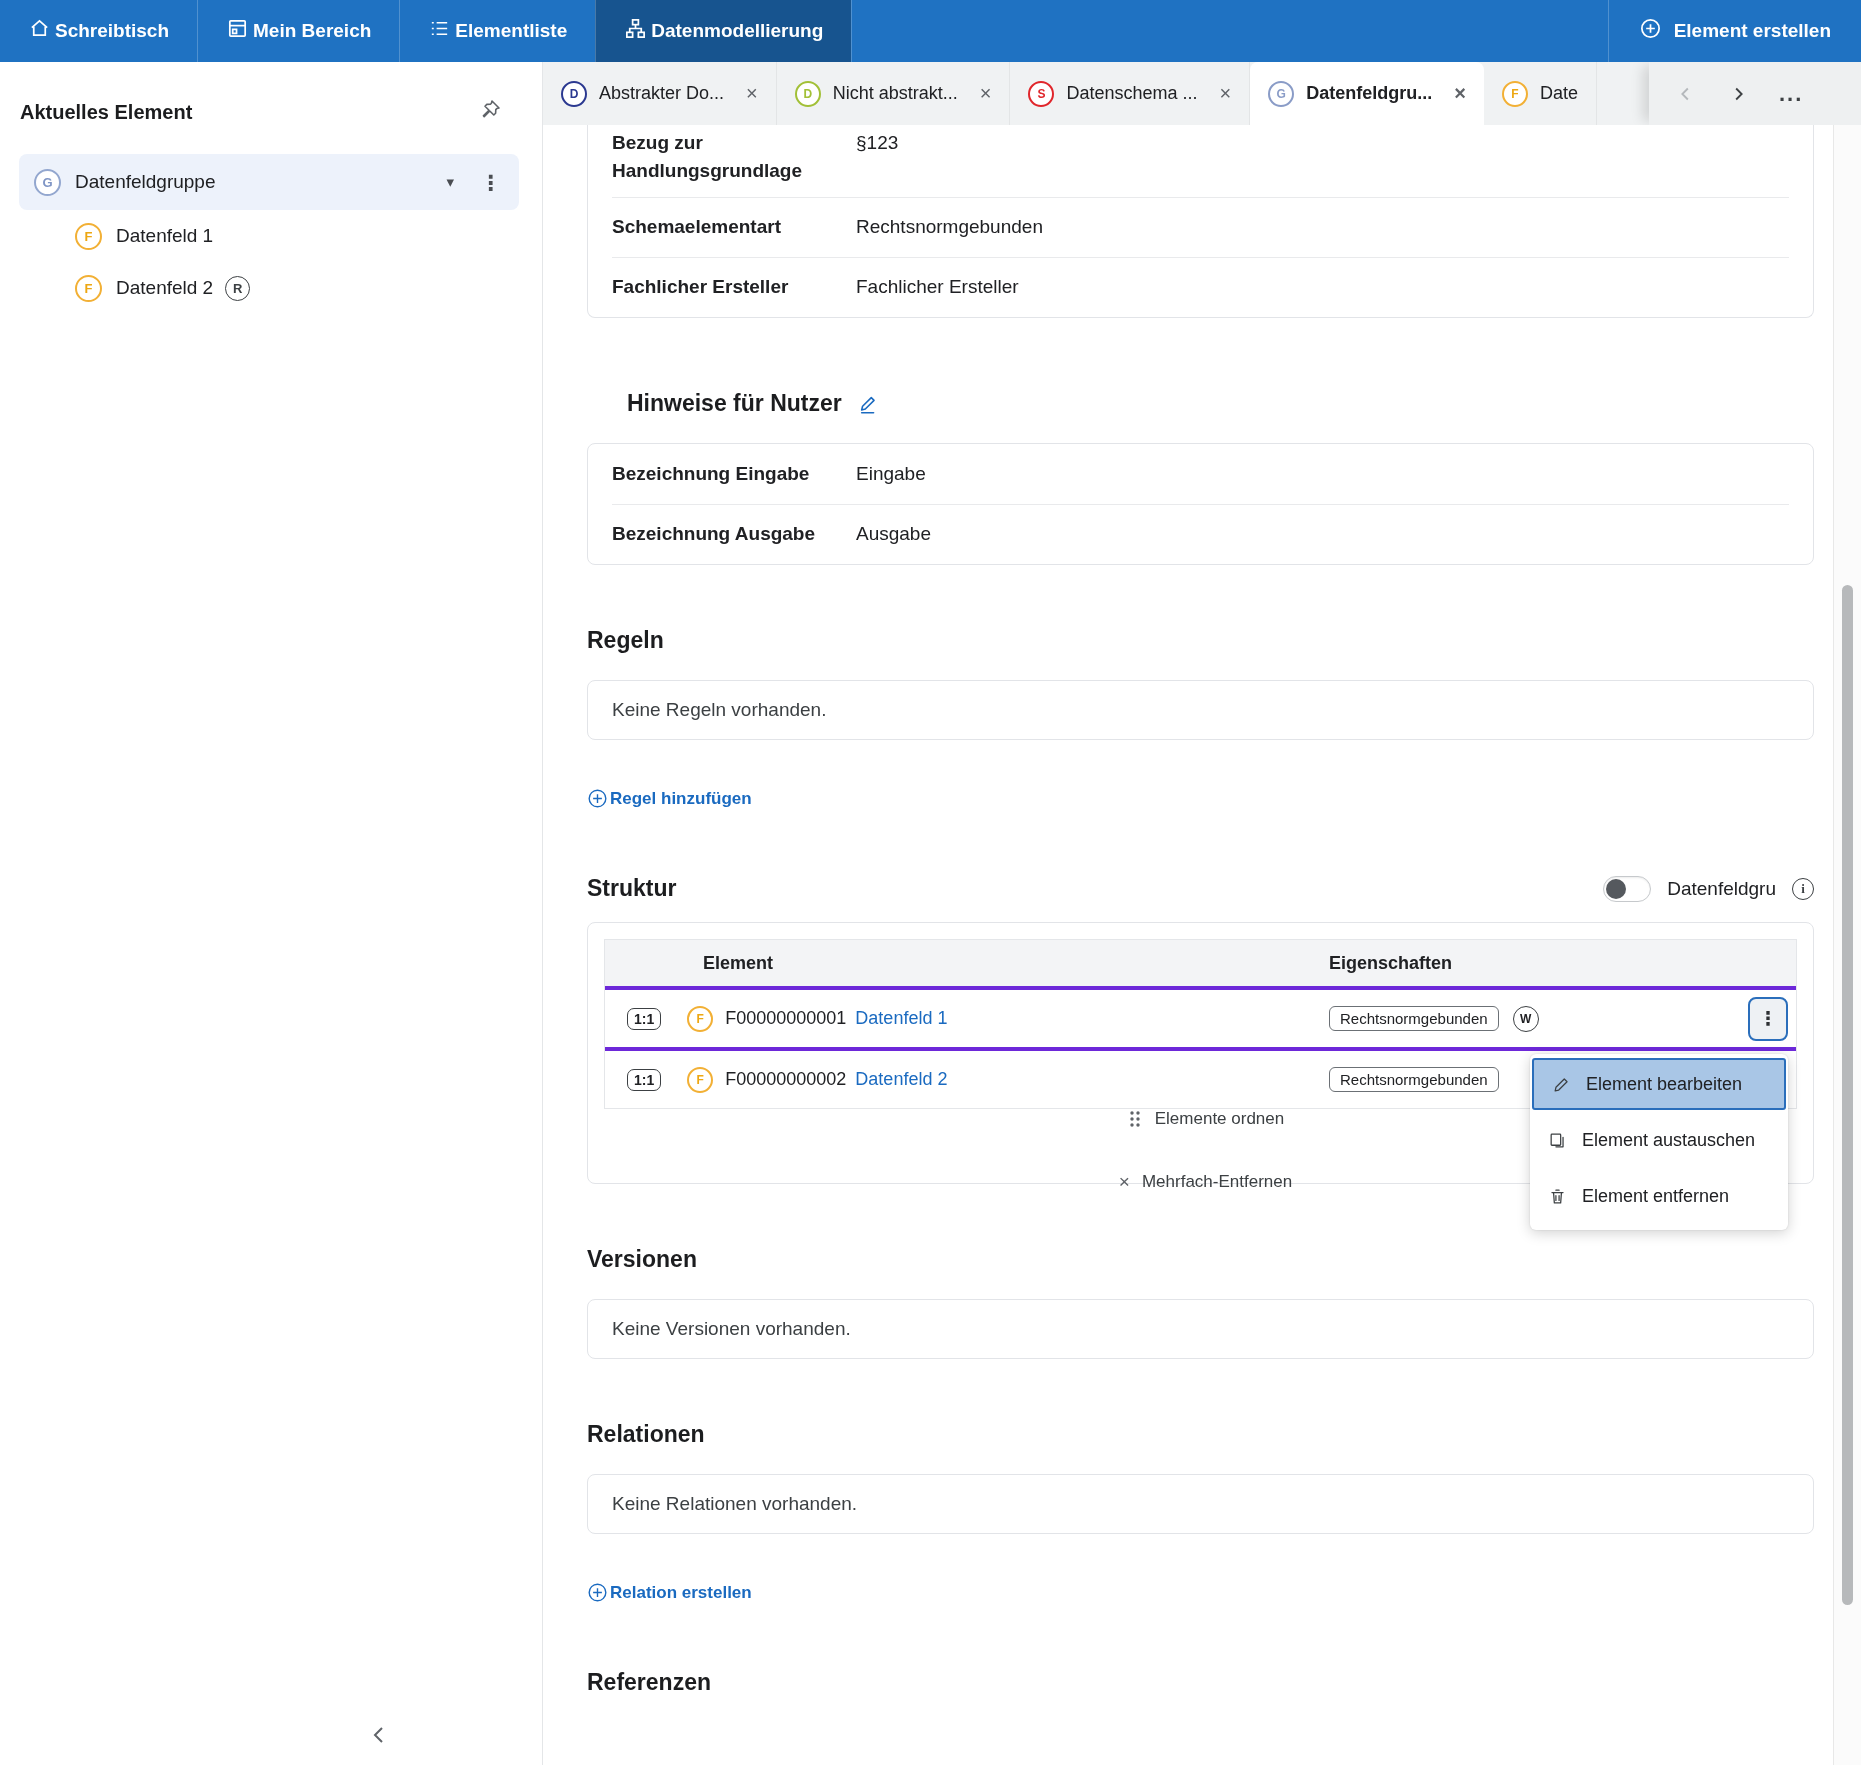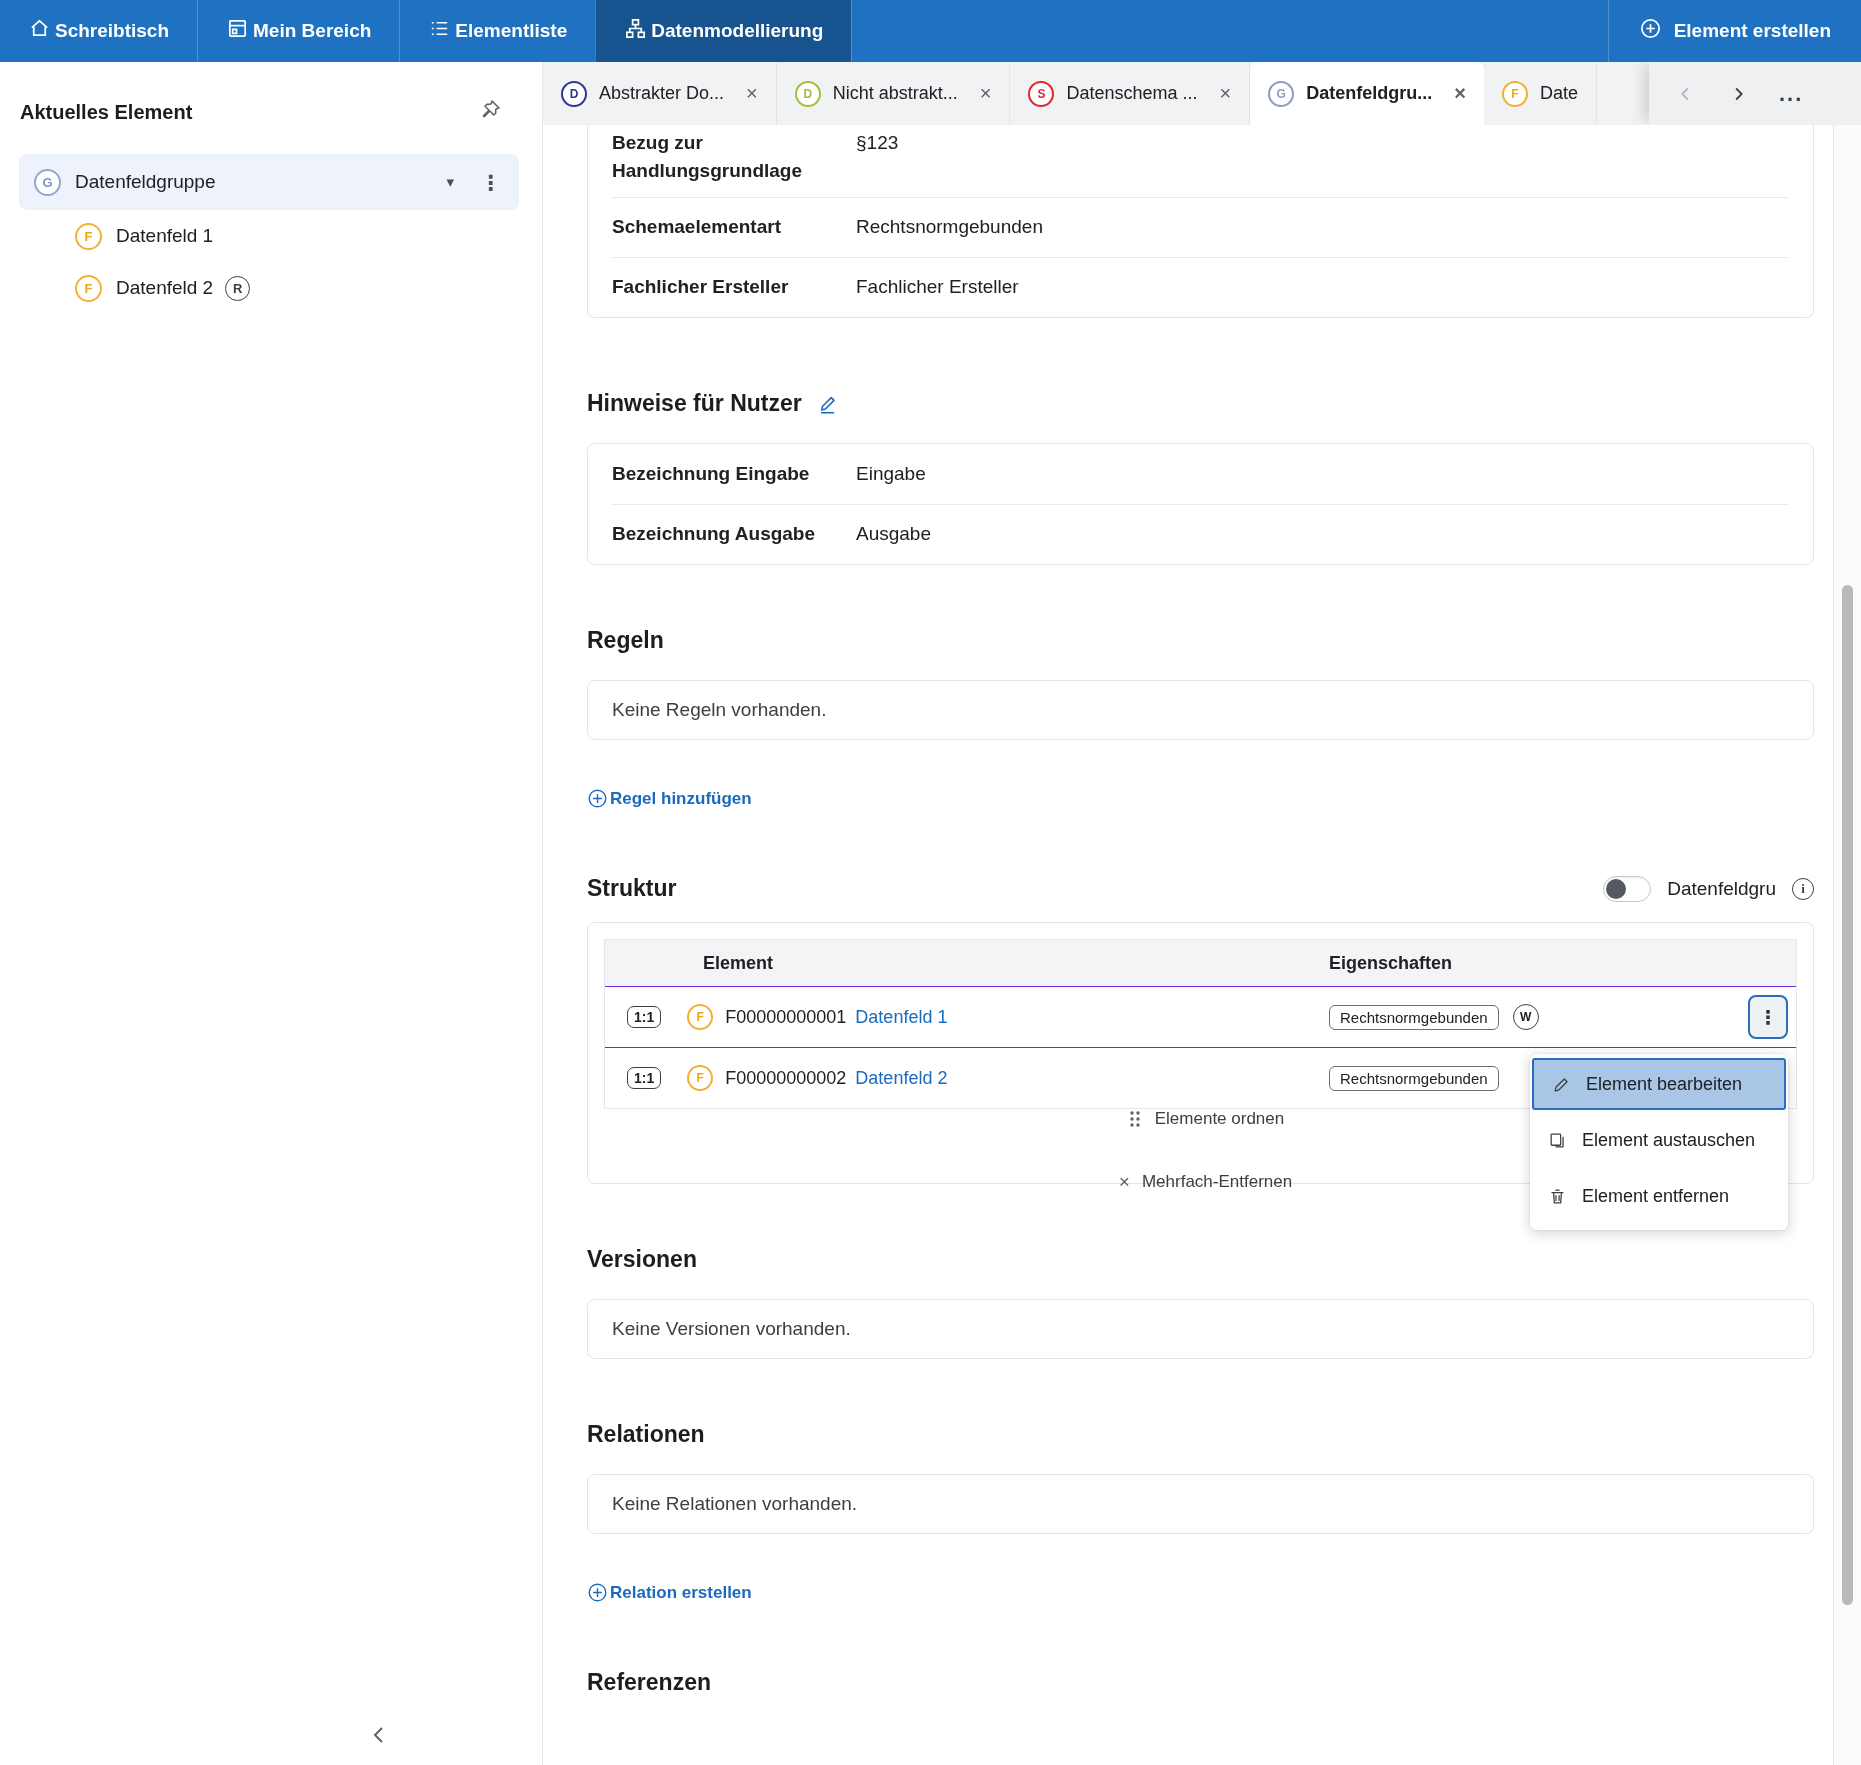--- a/index.html
+++ b/index.html
@@ -71,21 +71,21 @@
 
   .card { border:1px solid #e2e4e8; border-radius:8px; background:#fff; }
   .props-card { border-top:none; border-radius:0 0 8px 8px; }
   .prow { display:flex; padding:16px 24px; position:relative; }
   .prow + .prow::before { content:''; position:absolute; top:0; left:24px; right:24px; border-top:1px solid #e9eaec; }
   .prow.first { padding-top:4px; padding-bottom:12px; }
   .plabel { width:244px; flex:none; font-weight:700; font-size:19px; line-height:28px; padding-right:16px; }
   .pvalue { font-size:19px; line-height:28px; }
 
   h2.sec { font-size:23px; font-weight:700; color:#1c1d1f; margin:62px 0 26px; display:flex; align-items:center; gap:16px; }
-  h2.sec.firstsec { margin-top:72px; }
+  h2.sec.firstsec { margin-top:72px;margin-left:40px; }
   .edit-ic { color:var(--c-link,#1a6ac0); cursor:pointer; display:inline-flex; }
   .edit-ic svg { width:22px; height:22px; fill:none; stroke:currentColor; stroke-width:1.7; stroke-linecap:round; stroke-linejoin:round; }
 
   .empty-card { padding:18px 24px; font-size:19px; color:#3c4043; }
 
   .add-link { display:inline-flex; align-items:center; gap:2px; color:var(--c-link,#1a6ac0); font-size:17px;
               font-weight:700; margin-top:48px; cursor:pointer; }
   .add-link svg { width:21px; height:21px; fill:none; stroke:currentColor; stroke-width:1.6; }
 
   
@@ -98,21 +98,21 @@
   .toggle-label { font-size:19px; }
   .info-ic { width:22px; height:22px; border-radius:50%; border:1.6px solid #3c4043; color:#3c4043;
              display:inline-flex; align-items:center; justify-content:center; font-size:13px; font-weight:700;
              font-family:"Liberation Serif",serif; cursor:pointer; }
 
   .struct-card { padding:16px 16px 12px; }
   .struct-table { border:1px solid #e4e6e9; border-radius:0; overflow:hidden; }
   .st-header { display:flex; background:#f3f4f6; height:46px; align-items:center; font-weight:700; font-size:18px; }
   .st-col-el { width:724px; flex:none; }
   .st-header .st-col-el { padding-left:98px; }
-  .st-row { display:flex; align-items:center; height:61px; border-top:1px solid #6d28d9; padding-right:8px; }
+  .st-row { display:flex; align-items:center; height:61px; border-top:4px solid #6d28d9; padding-right:8px; }
   .st-row .st-col-el { display:flex; align-items:center; padding-left:22px; }
   .card-badge { border:1.8px solid #3c4043; border-radius:7px; font-size:14px; font-weight:700; color:#202124;
                 padding:2px 6px; margin-right:26px; }
   .st-row .circle { width:26px; height:26px; font-size:12px; }
   .st-id { font-size:18px; margin-left:12px; }
   .st-link { font-size:18px; color:var(--c-link,#1a6ac0); margin-left:9px; cursor:pointer; }
   .st-props { flex:1; display:flex; align-items:center; }
   .pill { border:1px solid #6b7075; border-radius:6px; padding:3px 10px; font-size:15px; color:#202124; background:#fff; }
   .wbadge { width:26px; height:26px; border-radius:50%; border:1.8px solid #3c4043; color:#202124;
             display:inline-flex; align-items:center; justify-content:center; font-size:12px; font-weight:700; margin-left:14px; }

